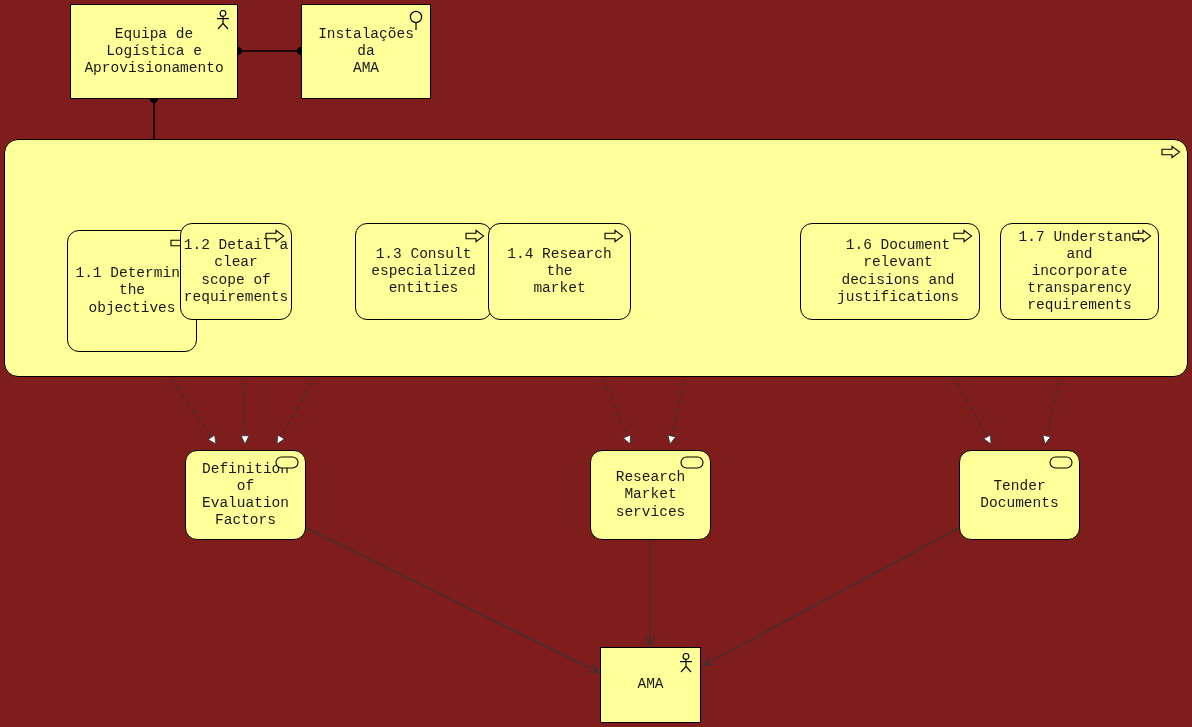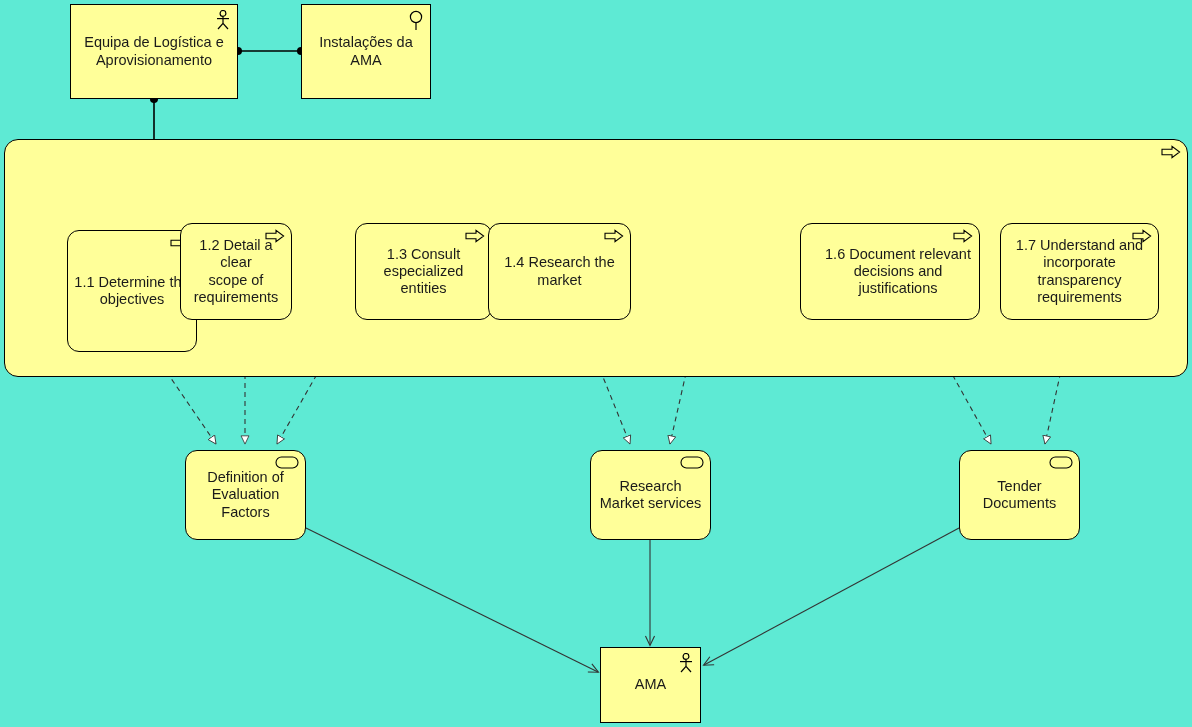--- a/index.html
+++ b/index.html
@@ -7,22 +7,23 @@
     padding: 0;
     background: #ffffff;
   }
   body {
     font-family: "Liberation Sans", sans-serif;
   }
   #canvas {
     position: relative;
     width: 1192px;
     height: 727px;
-    background: #5eead4;
+    background: #7f1d1d;
     overflow: hidden;
+    font-family: Liberation Mono, monospace;
   }
   #edges {
     position: absolute;
     left: 0;
     top: 0;
     width: 1192px;
     height: 727px;
     pointer-events: none;
   }
   .node {

